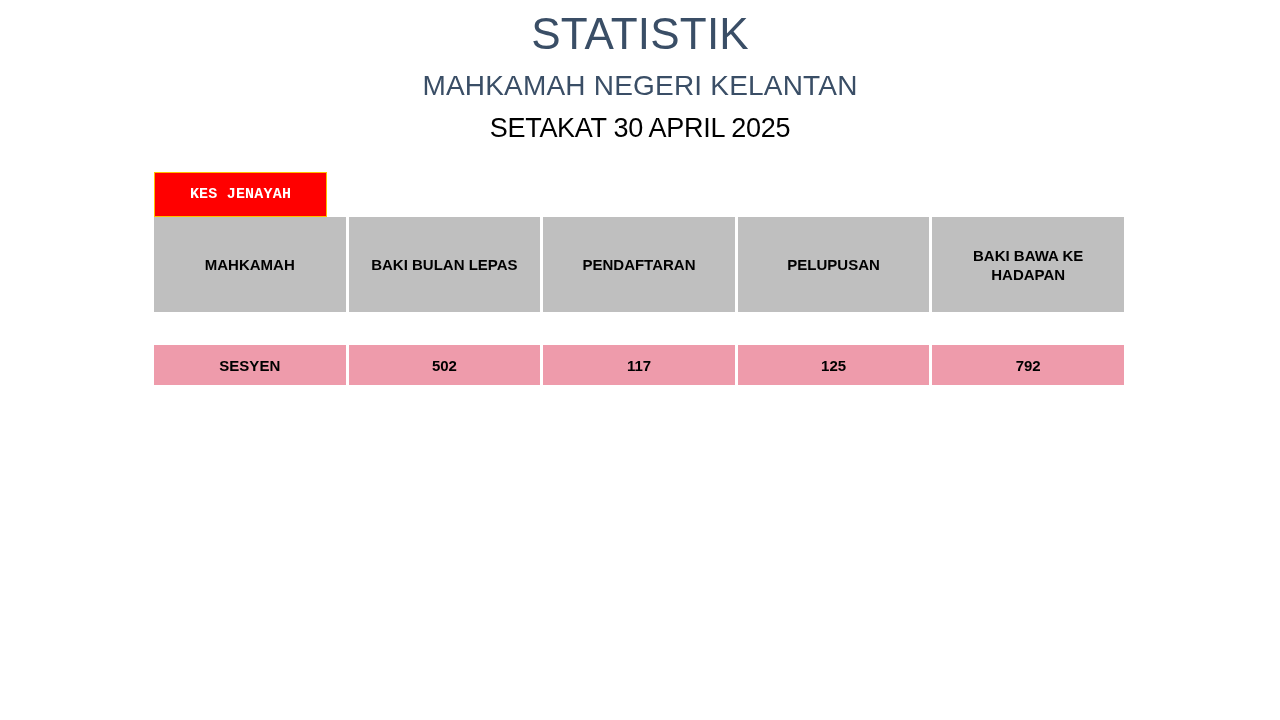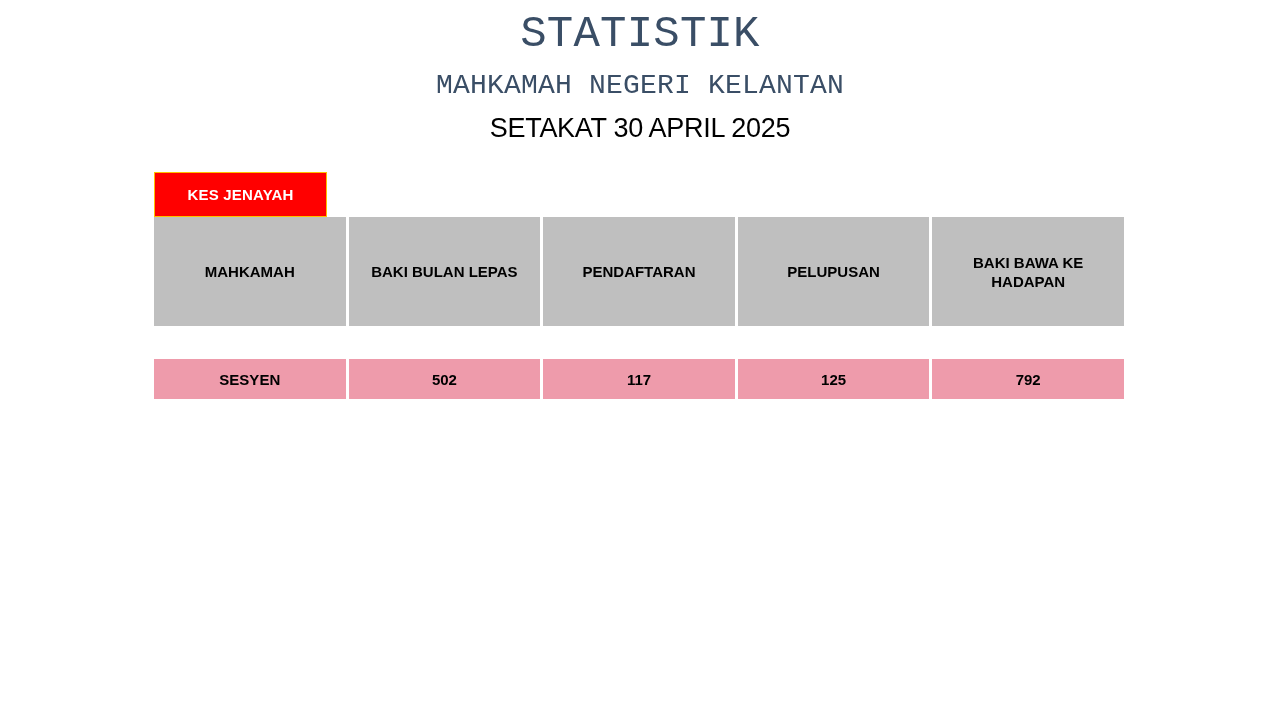--- a/index.html
+++ b/index.html
@@ -21,21 +21,20 @@
     position: absolute;
     top: 8px;
     left: 0;
     width: 1280px;
     text-align: center;
   }
   .title-line {
     color: #3A4E66;
     font-weight: 400;
     letter-spacing: 0.2px;
-    font-family: Liberation Mono, monospace;
   }
   .title-line-1 {
     font-size: 44px;
     line-height: 52px;
   }
   .title-line-2 {
     font-size: 28px;
     line-height: 52px;
   }
   .subtitle {
@@ -52,41 +51,42 @@
     left: 154px;
     top: 172px;
     width: 173px;
     height: 45px;
     background: #FF0000;
     border: 1px solid #FFC000;
     box-sizing: border-box;
     display: flex;
     align-items: center;
     justify-content: center;
+    font-family: Liberation Mono, monospace;
   }
   .badge-label {
     color: #FFFFFF;
     font-size: 15px;
     font-weight: bold;
     letter-spacing: 0.2px;
   }
 
   
   .table {
     position: absolute;
     left: 154px;
     top: 217px;
     width: 970px;
   }
   .row {
     display: flex;
     width: 100%;
   }
   .row.header-row {
-    height: 109px;
+    height: 95px;
     margin-bottom: 5px;
   }
   .row.data-row {
     height: 40px;
     margin-top: 33px;
   }
   .cell {
     box-sizing: border-box;
     display: flex;
     align-items: center;

